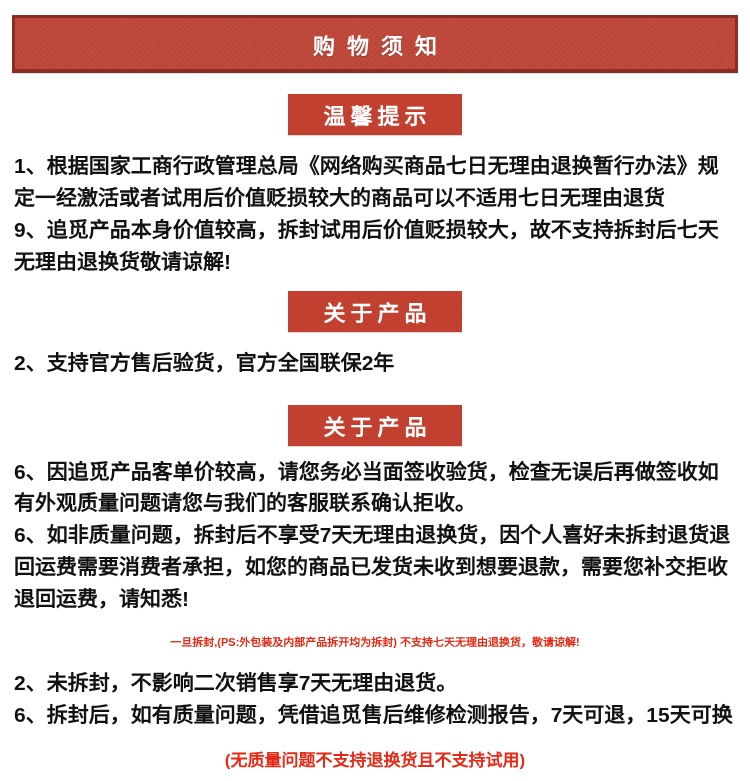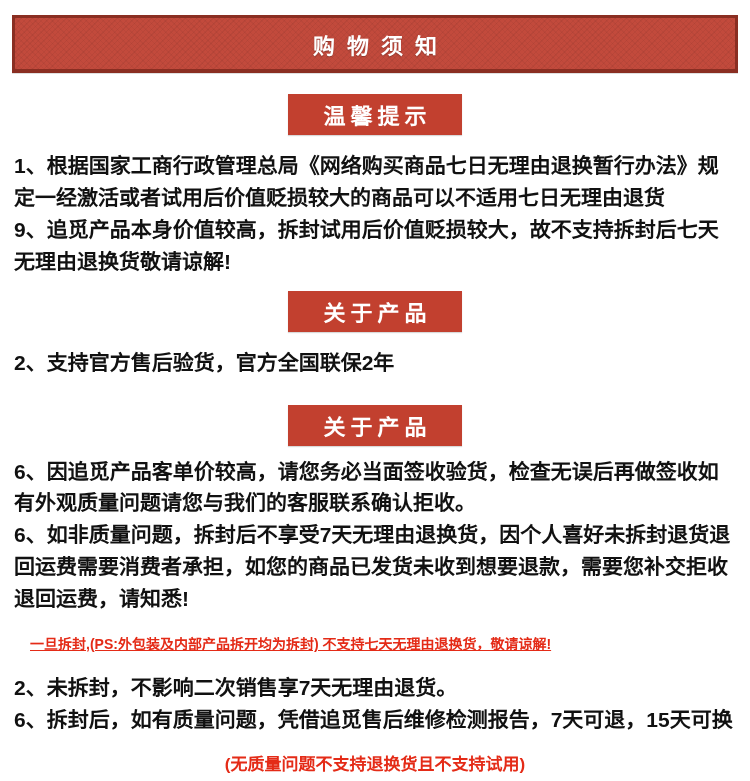--- a/index.html
+++ b/index.html
@@ -73,27 +73,26 @@
     font-weight:700;
     line-height:1.52;
     color:var(--text-color);
     text-align:left;
   }
   .para-block.aftersales{ margin-top:10px; }
 
   
   .alert-line{
     margin:20px 30px 0;
-    text-align:left;
+    text-align:center;
     color:var(--alert-red);
-    font-size:14px;
+    font-size:11px;
     font-weight:700;
     line-height:1.4;
     white-space:nowrap;
-    text-decoration:underline;
   }
   .note-line{
     margin:15px 30px 0;
     text-align:center;
     color:var(--alert-red);
     font-size:17px;
     font-weight:700;
   }
   .list2{ margin-top:17px; }
 </style>

